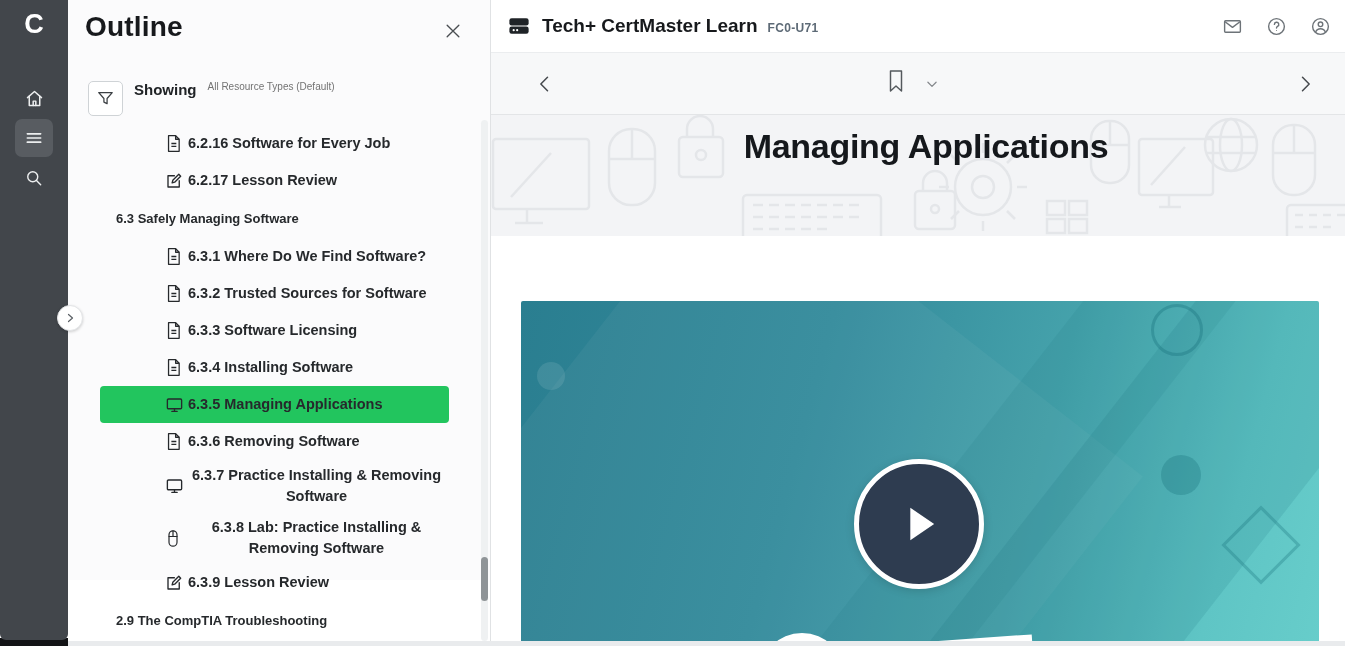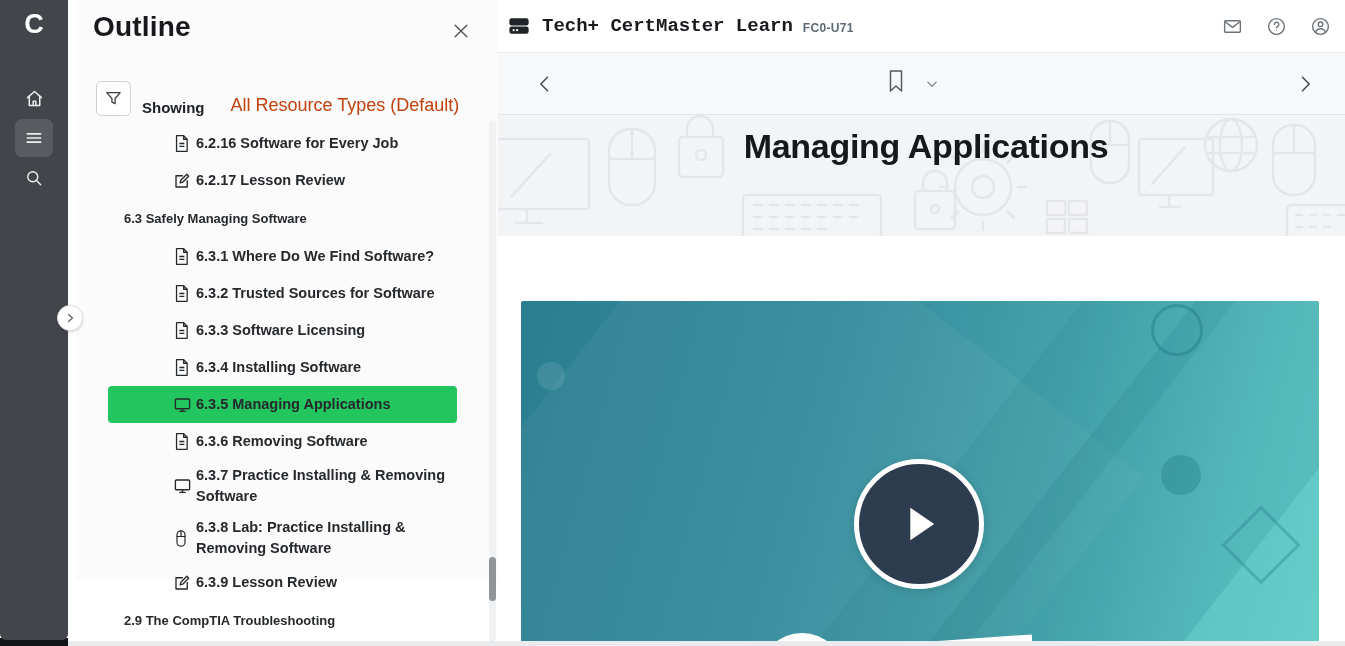--- a/index.html
+++ b/index.html
@@ -10,51 +10,51 @@
   
   .rail { position:absolute; left:0; top:0; width:68px; height:640px; background:#42464b; z-index:30;
           display:flex; flex-direction:column; align-items:center; border-radius:0 0 6px 6px; }
   .rail-bottom { position:absolute; left:0; bottom:0; width:68px; height:8px; background:#131416; z-index:29; }
   .logo { color:#fff; font-size:27px; font-weight:700; margin-top:8px; margin-bottom:38px; line-height:32px; }
   .rail-btn { width:38px; height:38px; border:none; background:transparent; border-radius:7px; color:#eceeef;
               display:flex; align-items:center; justify-content:center; margin:1px 0; cursor:pointer; }
   .rail-btn.active { background:#585c61; }
 
   
-  .outline { position:absolute; left:76px; top:0; width:422px; height:580px; background:#fbfbfc; z-index:10; }
+  .outline { position:absolute; left:68px; top:0; width:422px; height:580px; background:#fbfbfc; z-index:10; }
   .outline-title { position:absolute; left:17px; top:11px; font-size:28px; font-weight:700; color:#17191c; letter-spacing:.2px; }
   .close-btn { position:absolute; left:375px; top:19px; width:24px; height:24px; background:transparent; border:none; color:#4a4e52; cursor:pointer; }
-  .filter-row { position:absolute; left:20px; top:81px; display:flex; align-items:flex-end; }
+  .filter-row { position:absolute; left:20px; top:81px; display:flex; align-items:flex-start; }
   .filter-btn { width:35px; height:35px; background:#fff; border:1px solid #cfd3d6; border-radius:5px; color:#3c4044;
                 display:flex; align-items:center; justify-content:center; cursor:pointer; }
   .showing { font-size:15px; font-weight:700; color:#202326; margin-left:11px; }
-  .filter-value { font-size:18px; color:#c2410c; margin-left:26px; }
-
-  .list { position:absolute; left:32px; top:125px; width:349px; }
+  .filter-value { font-size:10px; color:#737373; margin-left:11px; }
+
+  .list { position:absolute; left:32px; top:125px; width:349px;text-align:center; }
   .row { display:flex; align-items:center; min-height:37px; border-radius:4px; cursor:pointer; }
   .row.section { min-height:39px; padding-left:16px; }
   .row.item { padding-left:65px; }
   .row.active { background:#22c55e; }
   .row-icon { width:19px; margin-right:4px; color:#26292c; flex:0 0 19px; display:flex; align-items:center; }
   .row-label { font-size:14.5px; font-weight:700; color:#26292c; line-height:21px; padding:5px 4px 5px 0; }
   .row.section .row-label { font-size:13px; }
 
   .scroll-track { position:absolute; left:413px; top:120px; width:7px; height:521px; background:#eff1f2; border-radius:4px; }
   .scroll-thumb { position:absolute; left:0; top:437px; width:7px; height:44px; background:#8f9497; border-radius:4px; }
 
   .expand-btn { position:absolute; left:57px; top:305px; width:26px; height:26px; border-radius:50%; background:#fff;
                 border:1px solid #e3e5e7; box-shadow:0 1px 3px rgba(0,0,0,.18); z-index:40; color:#5b6065;
                 display:flex; align-items:center; justify-content:center; cursor:pointer; }
 
   
   .main { position:absolute; left:490px; top:0; width:855px; height:646px; background:#fff; border-left:1px solid #e0e2e4; }
   .hdr { position:absolute; left:0; top:0; width:100%; height:53px; background:#fff; border-bottom:1px solid #ebedef;
          display:flex; align-items:center; }
   .hdr-logo { margin-left:17px; }
-  .hdr-title { font-size:19px; font-weight:700; color:#17191c; margin-left:12px;font-family:Liberation Mono, monospace; }
+  .hdr-title { font-size:19px; font-weight:700; color:#17191c; margin-left:12px; }
   .hdr-code { font-size:12px; font-weight:700; color:#5d6a76; margin-left:10px; margin-top:3px; letter-spacing:.3px; }
   .hdr-icons { position:absolute; right:14px; top:0; height:53px; display:flex; align-items:center; gap:22px; }
   .hdr-icon-btn { background:none; border:none; color:#6d7378; cursor:pointer; width:22px; height:22px; display:flex; align-items:center; justify-content:center; }
 
   .navbar { position:absolute; left:0; top:53px; width:100%; height:62px; background:#f7f8f9; border-bottom:1px solid #e3e5e7; }
   .nav-chev { position:absolute; top:21px; background:none; border:none; color:#45494d; cursor:pointer; }
   .nav-back { left:44px; }
   .nav-fwd { right:30px; }
   .bm-group { position:absolute; left:394px; top:15px; display:flex; align-items:flex-start; }
   .bm-btn { background:none; border:none; color:#54595d; cursor:pointer; }

